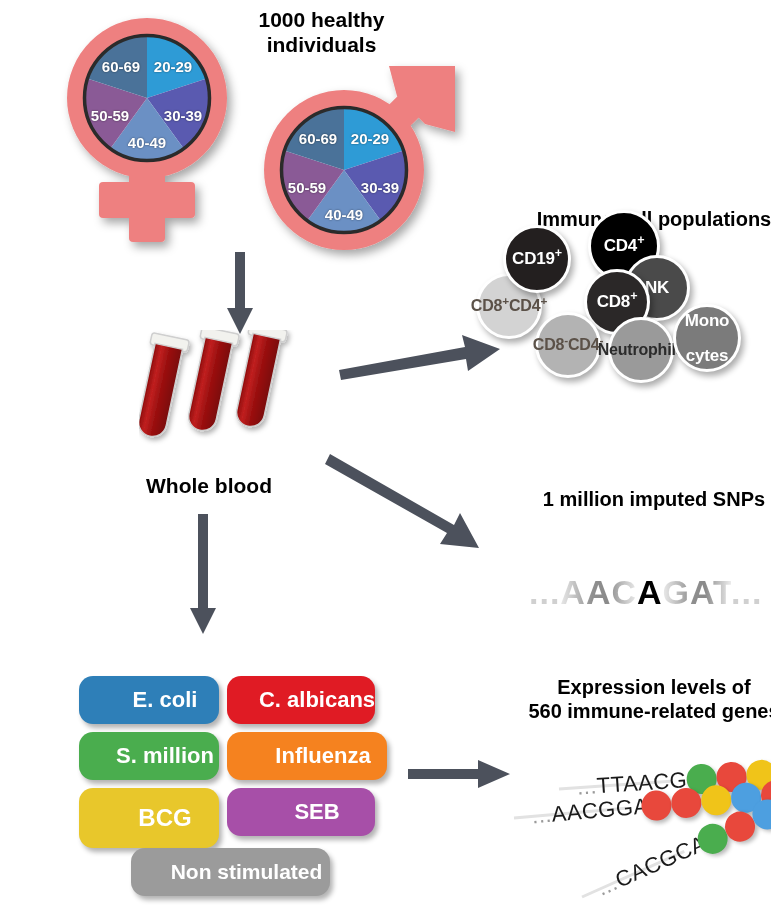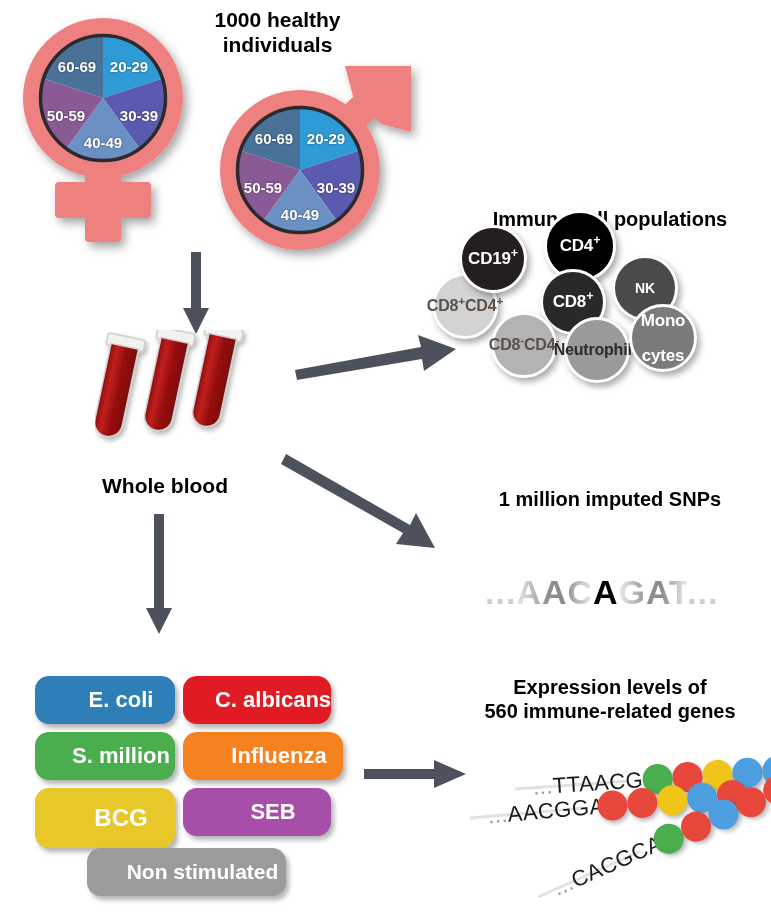--- a/index.html
+++ b/index.html
@@ -5,21 +5,21 @@
   html, body {
     margin: 0; padding: 0;
     background: #ffffff;
   }
   body {
     width: 771px; height: 922px;
     position: relative;
     overflow: hidden;
     font-family: "Liberation Sans", sans-serif;
   }
-  .canvas { position: absolute; inset: 0; }
+  .canvas { position: absolute; inset: 0; margin-left: 44px; }
 
   
   .hdg {
     position: absolute;
     font-weight: bold;
     color: #000;
     text-align: center;
     line-height: 1.18;
     white-space: pre-line;
   }
@@ -254,21 +254,21 @@
         <span>CD8<span class="sup">+</span></span>
         <br>
         <span>CD4<span class="sup">+</span></span>
       </div>
     <div class="bubble" style="left: 459px; top: 225px; width: 68px; height: 68px; background: rgb(35, 31, 31); color: rgb(255, 255, 255); font-size: 17px; z-index: 11;">
         <span>CD19<span class="sup">+</span></span>
       </div>
     <div class="bubble" style="left: 544px; top: 210px; width: 72px; height: 72px; background: rgb(0, 0, 0); color: rgb(255, 255, 255); font-size: 17px; z-index: 12;">
         <span>CD4<span class="sup">+</span></span>
       </div>
-    <div class="bubble" style="left: 612px; top: 255px; width: 66px; height: 66px; background: rgb(74, 74, 74); color: rgb(255, 255, 255); font-size: 14px; z-index: 13;">
+    <div class="bubble" style="left: 580px; top: 255px; width: 66px; height: 66px; background: rgb(74, 74, 74); color: rgb(255, 255, 255); font-size: 17px; z-index: 13;">
         <span>NK</span>
       </div>
     <div class="bubble" style="left: 540px; top: 269px; width: 66px; height: 66px; background: rgb(43, 40, 40); color: rgb(255, 255, 255); font-size: 17px; z-index: 14;">
         <span>CD8<span class="sup">+</span></span>
       </div>
     <div class="bubble" style="left: 491px; top: 312px; width: 66px; height: 66px; background: rgb(179, 179, 179); color: rgb(91, 81, 72); font-size: 16px; z-index: 15;">
         <span>CD8<span class="sup">-</span></span>
         <br>
         <span>CD4<span class="sup">-</span></span>
       </div>

